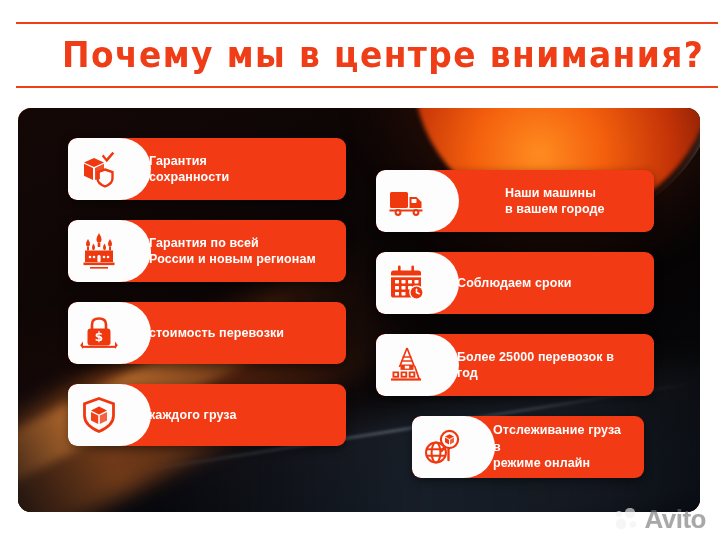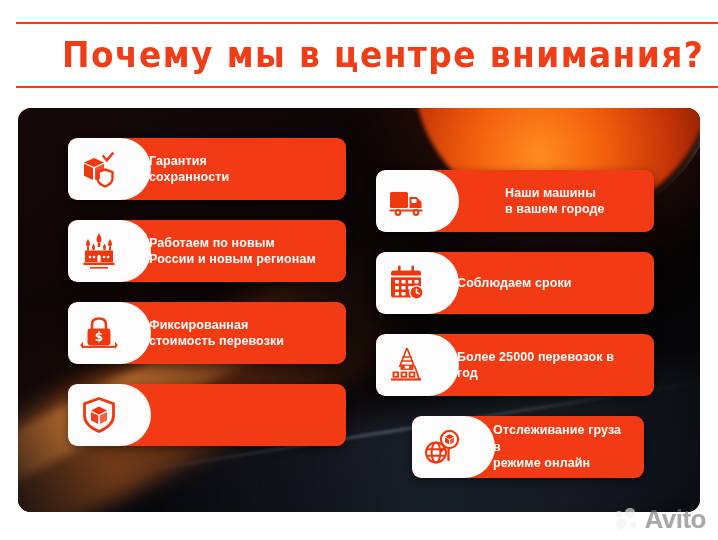--- a/index.html
+++ b/index.html
@@ -321,21 +321,21 @@
               <rect x="18.4" y="24" width="3.2" height="7" rx="1.5"></rect>
               <circle cx="11" cy="26" r="1.3"></circle>
               <circle cx="15" cy="26" r="1.3"></circle>
               <circle cx="25" cy="26" r="1.3"></circle>
               <circle cx="29" cy="26" r="1.3"></circle>
             </g>
           </svg>
         </div>
       </div>
       <div class="card-label">
-        <div>Работаем по новым</div>
+        <div>Гарантия по всей</div>
         <div>России и новым регионам</div>
       </div>
     </div>
 
     <div class="card card-l3">
       <div class="icon-pad">
         <div class="icon-glyph">
           <svg viewBox="0 0 40 40" xmlns="http://www.w3.org/2000/svg">
             <g fill="none" stroke="#f0380f" stroke-width="2.6">
               <path d="M13 16 L13 11.5 Q13 5.5 20 5.5 Q27 5.5 27 11.5 L27 16"></path>
@@ -344,39 +344,39 @@
             <text x="20" y="27.6" font-family="DejaVu Sans, sans-serif" font-size="12" font-weight="bold" fill="#ffffff" text-anchor="middle">$</text>
             <g fill="#f0380f">
               <rect x="4" y="32.8" width="32" height="2.1"></rect>
               <path d="M4 28.5 L4 36 L1.2 32.2 Z"></path>
               <path d="M36 28.5 L36 36 L38.8 32.2 Z"></path>
             </g>
           </svg>
         </div>
       </div>
       <div class="card-label">
-        <div>Фиксированная</div>
         <div>стоимость перевозки</div>
       </div>
     </div>
 
     <div class="card card-l4">
       <div class="icon-pad">
         <div class="icon-glyph">
           <svg viewBox="0 0 40 40" xmlns="http://www.w3.org/2000/svg">
             <path d="M20 3.5 L34.5 8.8 L34.5 20.5 Q34.5 30.5 20 36.5 Q5.5 30.5 5.5 20.5 L5.5 8.8 Z" fill="none" stroke="#f0380f" stroke-width="2.8"></path>
             <g fill="#f0380f">
               <path d="M20 11.5 L28 15.5 L20 19.5 L12 15.5 Z"></path>
               <path d="M12 16.9 L19.2 20.5 L19.2 29 L12 25.4 Z" opacity="0.95"></path>
               <path d="M20.8 20.5 L28 16.9 L28 25.4 L20.8 29 Z" opacity="0.78"></path>
             </g>
           </svg>
         </div>
       </div>
       <div class="card-label">
+        <div>каждого груза</div>
       </div>
     </div>
 
     <div class="card card-r1">
       <div class="icon-pad">
         <div class="icon-glyph">
           <svg viewBox="0 0 40 40" xmlns="http://www.w3.org/2000/svg">
             <g fill="#f0380f">
               <rect x="3" y="11" width="18" height="16" rx="1.6"></rect>
               <path d="M22.5 16 L29.5 16 L34.5 21 L34.5 27 L22.5 27 Z"></path>

